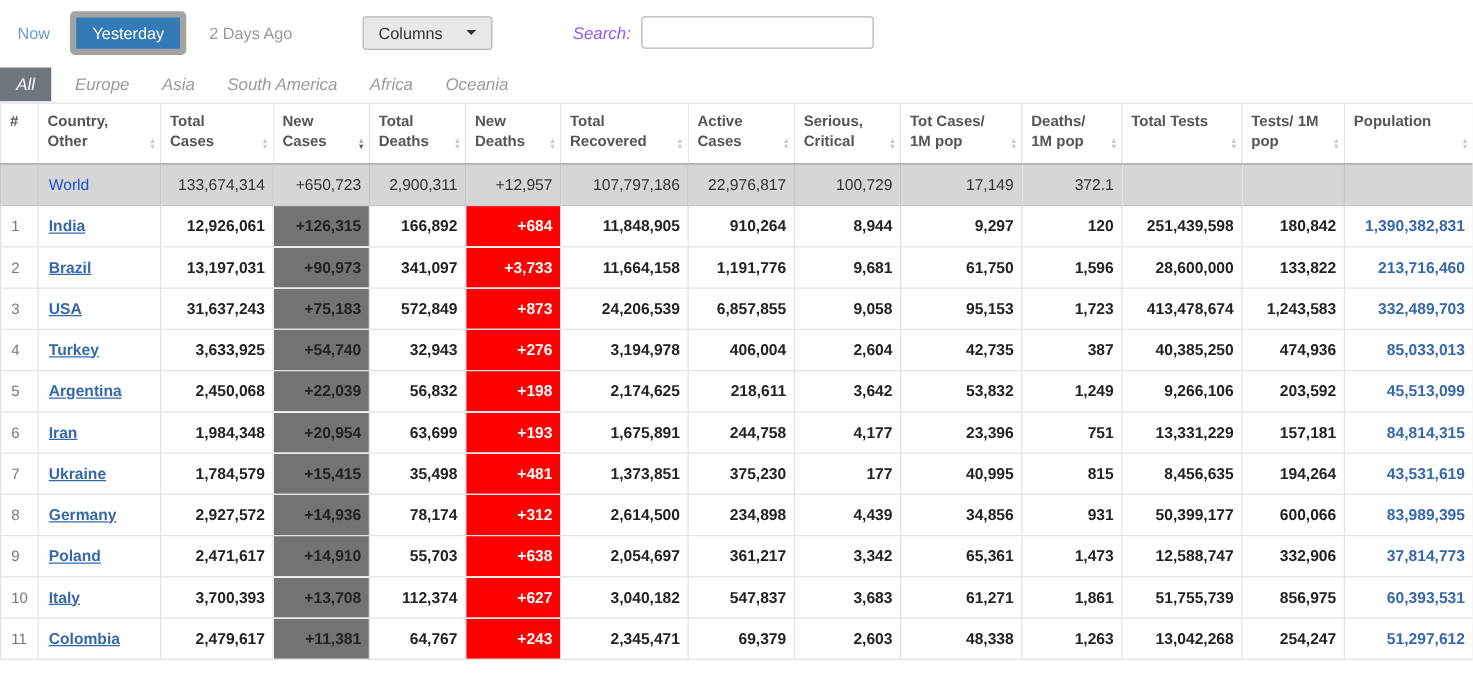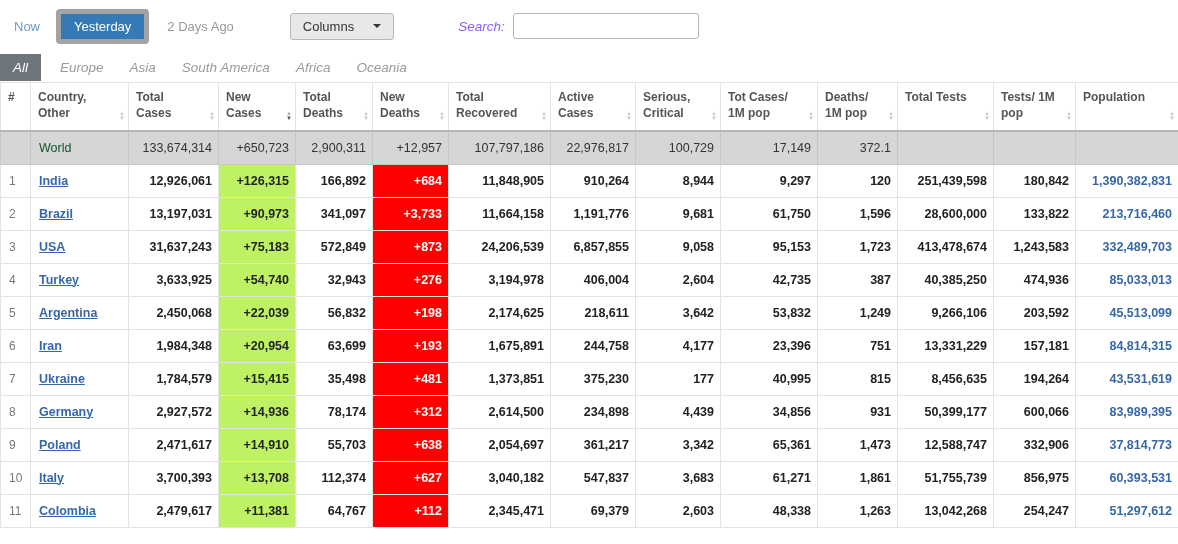--- a/index.html
+++ b/index.html
@@ -50,26 +50,26 @@
   thead th:first-child { padding-right:4px; }
   .sort-icon { position:absolute; right:3px; bottom:9px; display:flex; flex-direction:column; line-height:5px; }
   .sort-icon span { font-size:6px; color:#c9c9c9; }
   th.sorted .sort-icon .down { color:#555; }
   th.sorted .sort-icon .up { color:#aaa; }
 
   tbody td { padding:9px 6px; font-size:12.5px; font-weight:bold; color:#222; text-align:right; white-space:nowrap; }
   td.col-rank { text-align:left; color:#777; font-weight:400; font-size:12px; padding-left:8px; }
   td.col-country { text-align:left; padding-left:8px; }
   a.country-link { color:#3667a9; text-decoration:underline; font-weight:bold; }
-  td.new-cases { background:#bef264; }
+  td.new-cases { background:#737373; }
   td.new-deaths { background:#FF0000; color:#fff; }
   td.population { color:#3667a9; }
 
   tr.world-row td { background:#d6d6d6; font-weight:400; color:#333; border-color:#c7c7c7; }
-  tr.world-row td.col-country { font-weight:400; color:#14532d; }
+  tr.world-row td.col-country { font-weight:400; color:#1d4ed8; }
 </style>
 </head>
 <body>
 
 <div class="topbar">
   <span class="tab-link tab-now">Now</span>
   <button class="btn-yesterday">Yesterday</button>
   <span class="tab-link tab-2days">2 Days Ago</span>
   <button class="btn-columns">
     <span>Columns</span>
@@ -338,21 +338,21 @@
         <td class="num">51,755,739</td>
         <td class="num">856,975</td>
         <td class="num population">60,393,531</td>
       </tr>
       <tr>
         <td class="col-rank">11</td>
         <td class="col-country"><a href="#" class="country-link">Colombia</a></td>
         <td class="num">2,479,617</td>
         <td class="num new-cases">+11,381</td>
         <td class="num">64,767</td>
-        <td class="num new-deaths">+112</td>
+        <td class="num new-deaths">+243</td>
         <td class="num">2,345,471</td>
         <td class="num">69,379</td>
         <td class="num">2,603</td>
         <td class="num">48,338</td>
         <td class="num">1,263</td>
         <td class="num">13,042,268</td>
         <td class="num">254,247</td>
         <td class="num population">51,297,612</td>
       </tr>
     </tbody>

